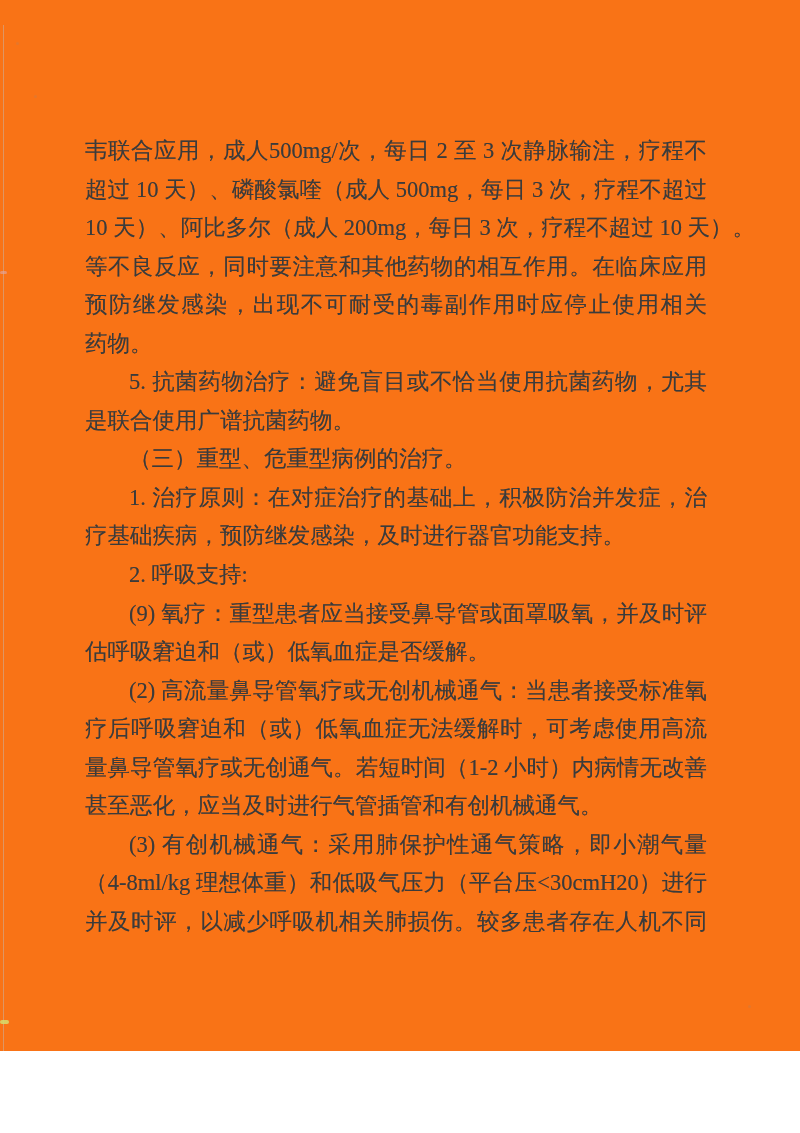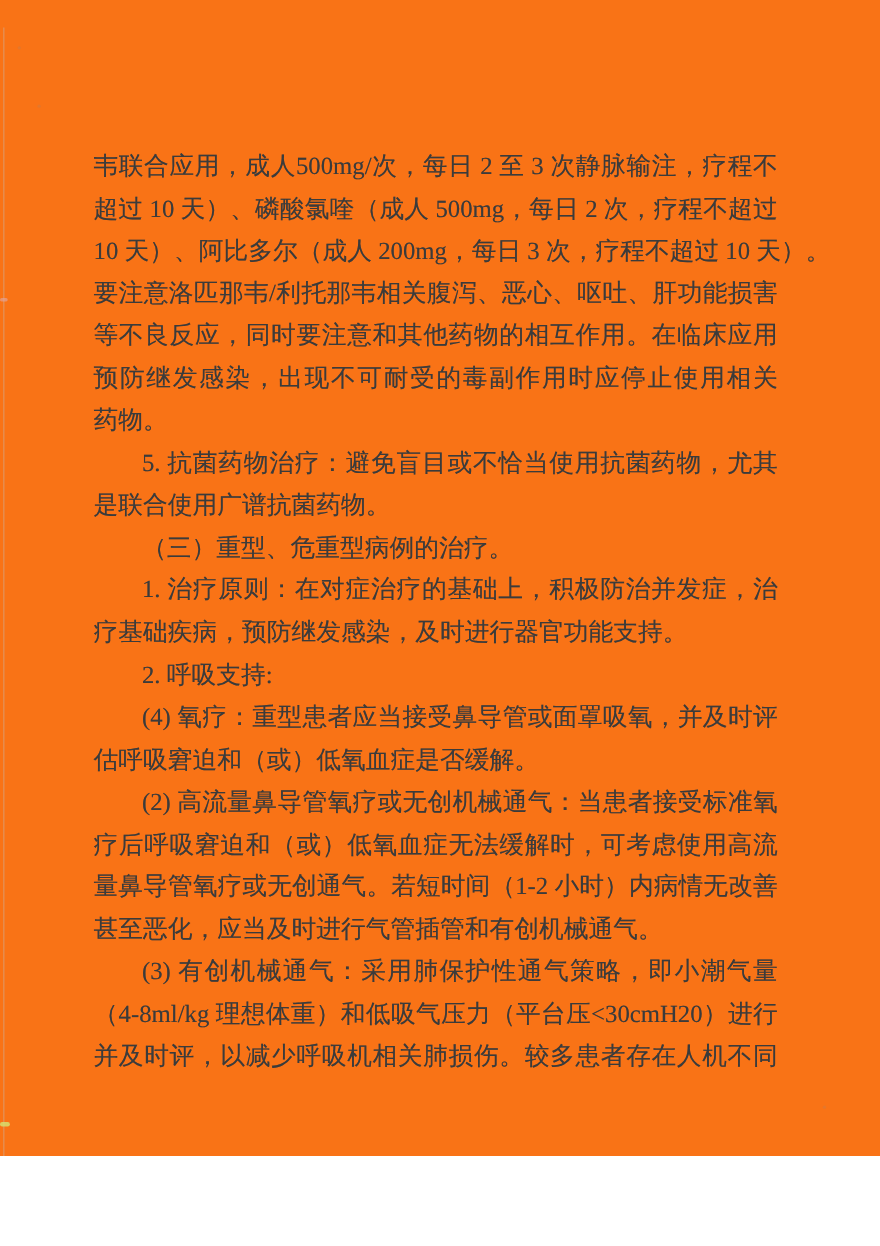--- a/index.html
+++ b/index.html
@@ -68,33 +68,32 @@
 
   <div class="artifact v-line"></div>
   <div class="artifact pink-mark"></div>
   <div class="artifact yellow-mark"></div>
   <div class="artifact speck s1"></div>
   <div class="artifact speck s2"></div>
   <div class="artifact speck s3"></div>
 
   <div class="content">
       <div class="line just">韦联合应用，成人500mg/次，每日 2 至 3 次静脉输注，疗程不</div>
-      <div class="line just">超过 10 天）、磷酸氯喹（成人 500mg，每日 2 次，疗程不超过</div>
+      <div class="line just">超过 10 天）、磷酸氯喹（成人 500mg，每日 3 次，疗程不超过</div>
       <div class="line just">10 天）、阿比多尔（成人 200mg，每日 3 次，疗程不超过 10 天）。</div>
-      <div class="line just">要注意洛匹那韦/利托那韦相关腹泻、恶心、呕吐、肝功能损害</div>
       <div class="line just">等不良反应，同时要注意和其他药物的相互作用。在临床应用</div>
       <div class="line just">预防继发感染，出现不可耐受的毒副作用时应停止使用相关</div>
       <div class="line">药物。</div>
       <div class="line indent just">5. 抗菌药物治疗：避免盲目或不恰当使用抗菌药物，尤其</div>
       <div class="line">是联合使用广谱抗菌药物。</div>
       <div class="line indent">（三）重型、危重型病例的治疗。</div>
       <div class="line indent just">1. 治疗原则：在对症治疗的基础上，积极防治并发症，治</div>
       <div class="line">疗基础疾病，预防继发感染，及时进行器官功能支持。</div>
       <div class="line indent">2. 呼吸支持:</div>
-      <div class="line indent just">(4) 氧疗：重型患者应当接受鼻导管或面罩吸氧，并及时评</div>
+      <div class="line indent just">(9) 氧疗：重型患者应当接受鼻导管或面罩吸氧，并及时评</div>
       <div class="line">估呼吸窘迫和（或）低氧血症是否缓解。</div>
       <div class="line indent just">(2) 高流量鼻导管氧疗或无创机械通气：当患者接受标准氧</div>
       <div class="line just">疗后呼吸窘迫和（或）低氧血症无法缓解时，可考虑使用高流</div>
       <div class="line just">量鼻导管氧疗或无创通气。若短时间（1-2 小时）内病情无改善</div>
       <div class="line">甚至恶化，应当及时进行气管插管和有创机械通气。</div>
       <div class="line indent just">(3) 有创机械通气：采用肺保护性通气策略，即小潮气量</div>
       <div class="line just">（4-8ml/kg 理想体重）和低吸气压力（平台压&lt;30cmH20）进行</div>
       <div class="line just">并及时评，以减少呼吸机相关肺损伤。较多患者存在人机不同</div>
     </div>
 

